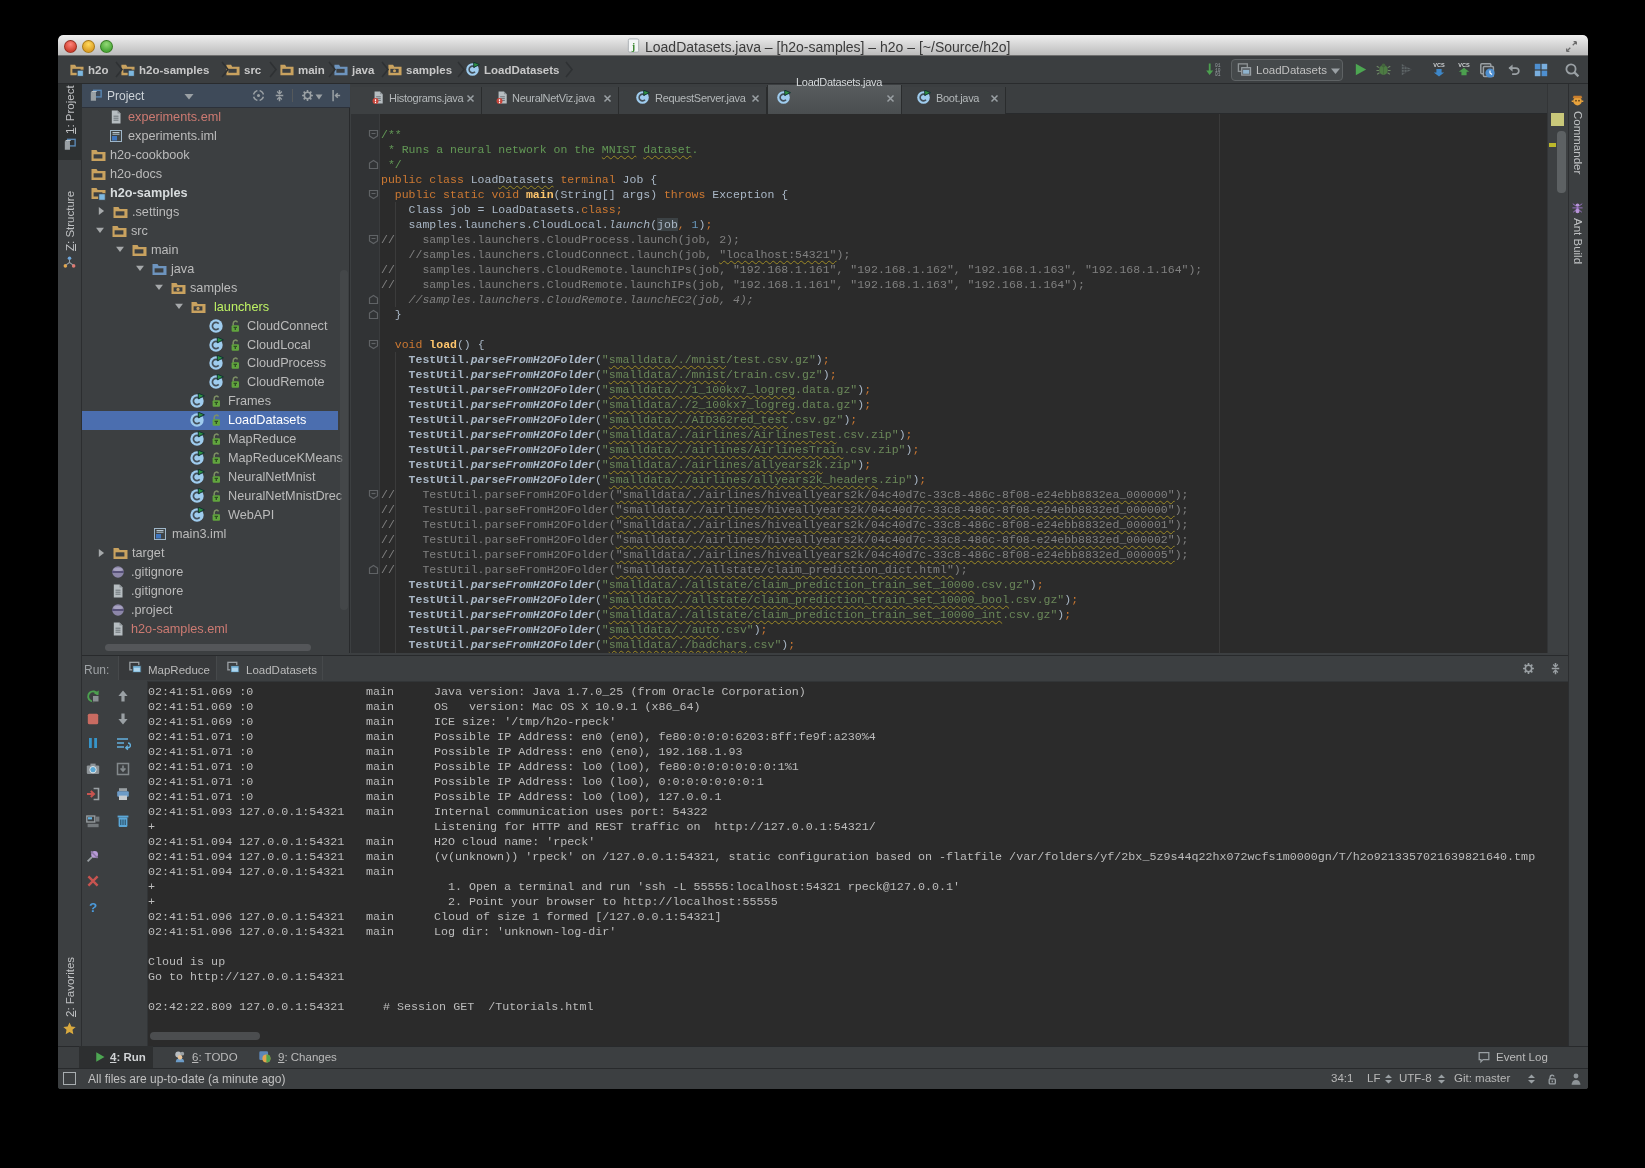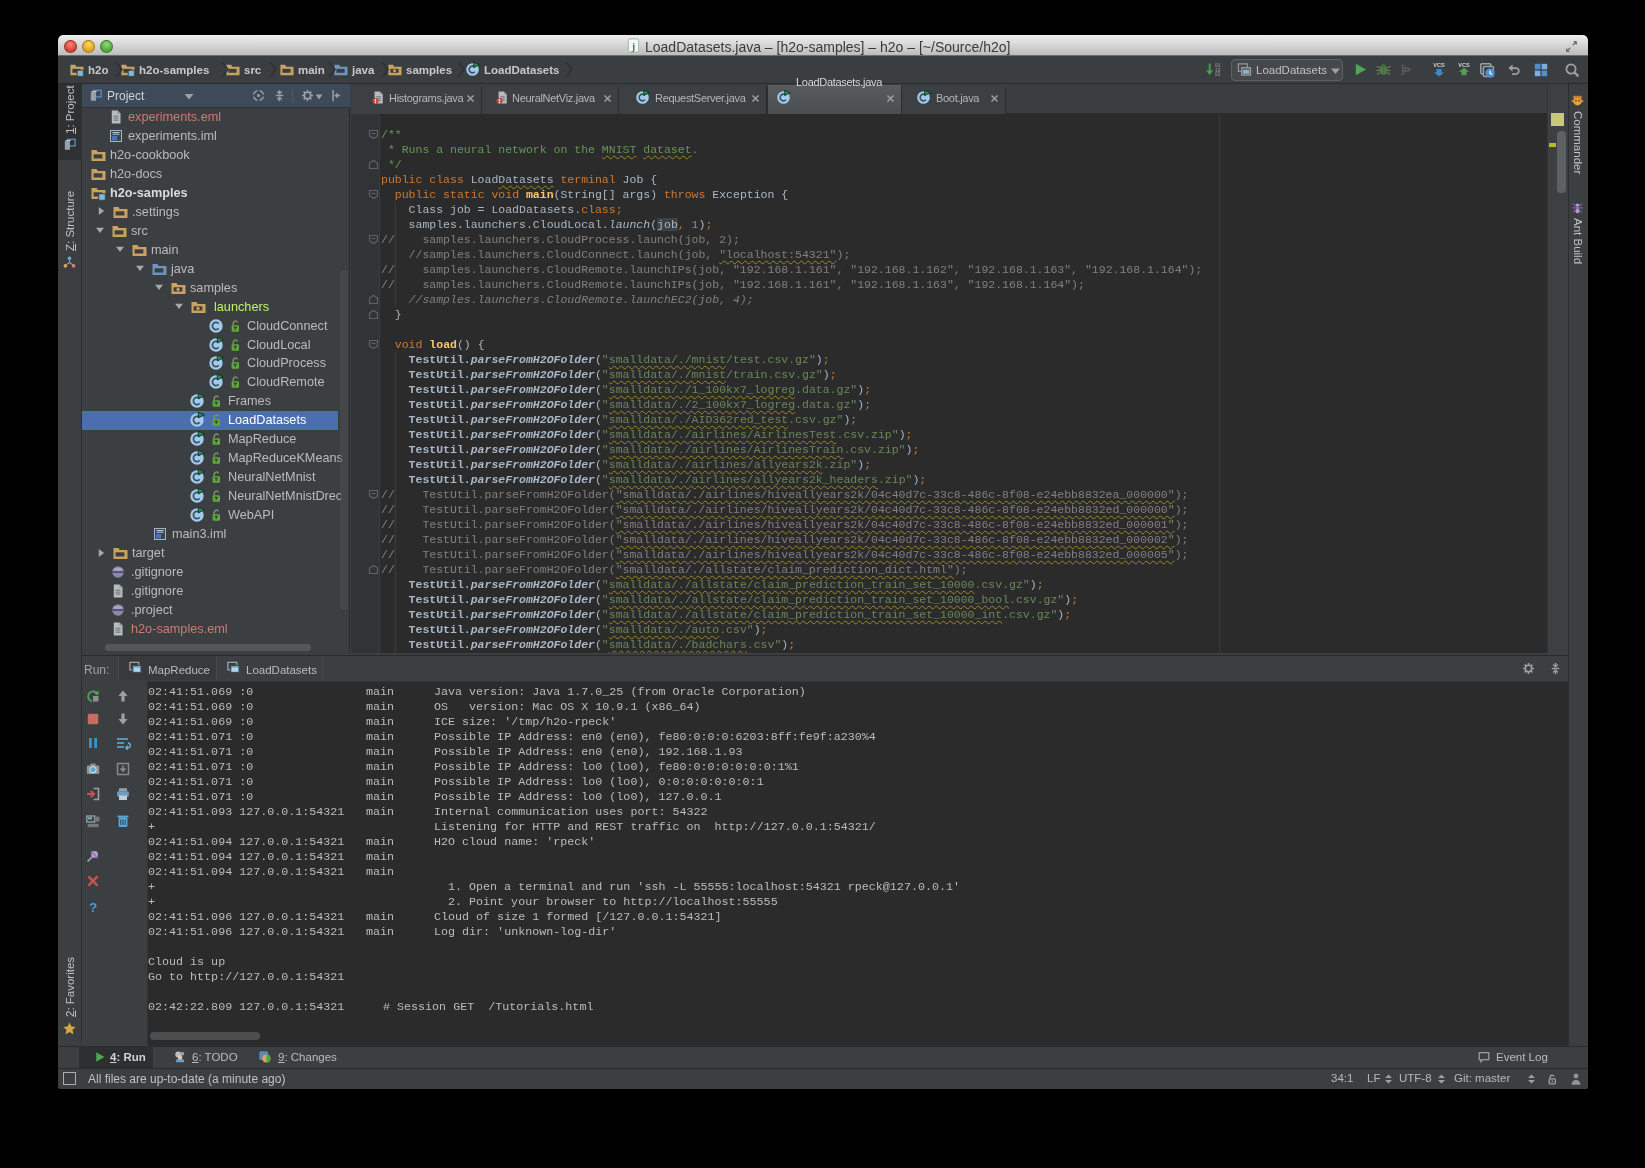--- a/index.html
+++ b/index.html
@@ -699,20 +699,21 @@
 <div class="ab" style="left:90px;top:769.5px;font:11.7px 'Liberation Mono',monospace;line-height:15px;white-space:pre;color:#bcbcbc">02:41:51.093 127.0.0.1:54321</div>
 <div class="ab" style="left:308px;top:769.5px;font:11.7px 'Liberation Mono',monospace;line-height:15px;white-space:pre;color:#bcbcbc">main</div>
 <div class="ab" style="left:376px;top:769.5px;font:11.7px 'Liberation Mono',monospace;line-height:15px;white-space:pre;color:#bcbcbc">Internal communication uses port: 54322</div>
 <div class="ab" style="left:90px;top:784.5px;font:11.7px 'Liberation Mono',monospace;line-height:15px;white-space:pre;color:#bcbcbc">+</div>
 <div class="ab" style="left:376px;top:784.5px;font:11.7px 'Liberation Mono',monospace;line-height:15px;white-space:pre;color:#bcbcbc">Listening for HTTP and REST traffic on  http://127.0.0.1:54321/</div>
 <div class="ab" style="left:90px;top:799.5px;font:11.7px 'Liberation Mono',monospace;line-height:15px;white-space:pre;color:#bcbcbc">02:41:51.094 127.0.0.1:54321</div>
 <div class="ab" style="left:308px;top:799.5px;font:11.7px 'Liberation Mono',monospace;line-height:15px;white-space:pre;color:#bcbcbc">main</div>
 <div class="ab" style="left:376px;top:799.5px;font:11.7px 'Liberation Mono',monospace;line-height:15px;white-space:pre;color:#bcbcbc">H2O cloud name: 'rpeck'</div>
 <div class="ab" style="left:90px;top:814.5px;font:11.7px 'Liberation Mono',monospace;line-height:15px;white-space:pre;color:#bcbcbc">02:41:51.094 127.0.0.1:54321</div>
 <div class="ab" style="left:308px;top:814.5px;font:11.7px 'Liberation Mono',monospace;line-height:15px;white-space:pre;color:#bcbcbc">main</div>
+<div class="ab" style="left:376px;top:814.5px;font:11.7px 'Liberation Mono',monospace;line-height:15px;white-space:pre;color:#bcbcbc">(v(unknown)) 'rpeck' on /127.0.0.1:54321, static configuration based on -flatfile /var/folders/yf/2bx_5z9s44q22hx072wcfs1m0000gn/T/h2o9213357021639821640.tmp</div>
 <div class="ab" style="left:90px;top:829.5px;font:11.7px 'Liberation Mono',monospace;line-height:15px;white-space:pre;color:#bcbcbc">02:41:51.094 127.0.0.1:54321</div>
 <div class="ab" style="left:308px;top:829.5px;font:11.7px 'Liberation Mono',monospace;line-height:15px;white-space:pre;color:#bcbcbc">main</div>
 <div class="ab" style="left:90px;top:844.5px;font:11.7px 'Liberation Mono',monospace;line-height:15px;white-space:pre;color:#bcbcbc">+</div>
 <div class="ab" style="left:390px;top:844.5px;font:11.7px 'Liberation Mono',monospace;line-height:15px;white-space:pre;color:#bcbcbc">1. Open a terminal and run 'ssh -L 55555:localhost:54321 rpeck@127.0.0.1'</div>
 <div class="ab" style="left:90px;top:859.5px;font:11.7px 'Liberation Mono',monospace;line-height:15px;white-space:pre;color:#bcbcbc">+</div>
 <div class="ab" style="left:390px;top:859.5px;font:11.7px 'Liberation Mono',monospace;line-height:15px;white-space:pre;color:#bcbcbc">2. Point your browser to http://localhost:55555</div>
 <div class="ab" style="left:90px;top:874.5px;font:11.7px 'Liberation Mono',monospace;line-height:15px;white-space:pre;color:#bcbcbc">02:41:51.096 127.0.0.1:54321</div>
 <div class="ab" style="left:308px;top:874.5px;font:11.7px 'Liberation Mono',monospace;line-height:15px;white-space:pre;color:#bcbcbc">main</div>
 <div class="ab" style="left:376px;top:874.5px;font:11.7px 'Liberation Mono',monospace;line-height:15px;white-space:pre;color:#bcbcbc">Cloud of size 1 formed [/127.0.0.1:54321]</div>
 <div class="ab" style="left:90px;top:889.5px;font:11.7px 'Liberation Mono',monospace;line-height:15px;white-space:pre;color:#bcbcbc">02:41:51.096 127.0.0.1:54321</div>

